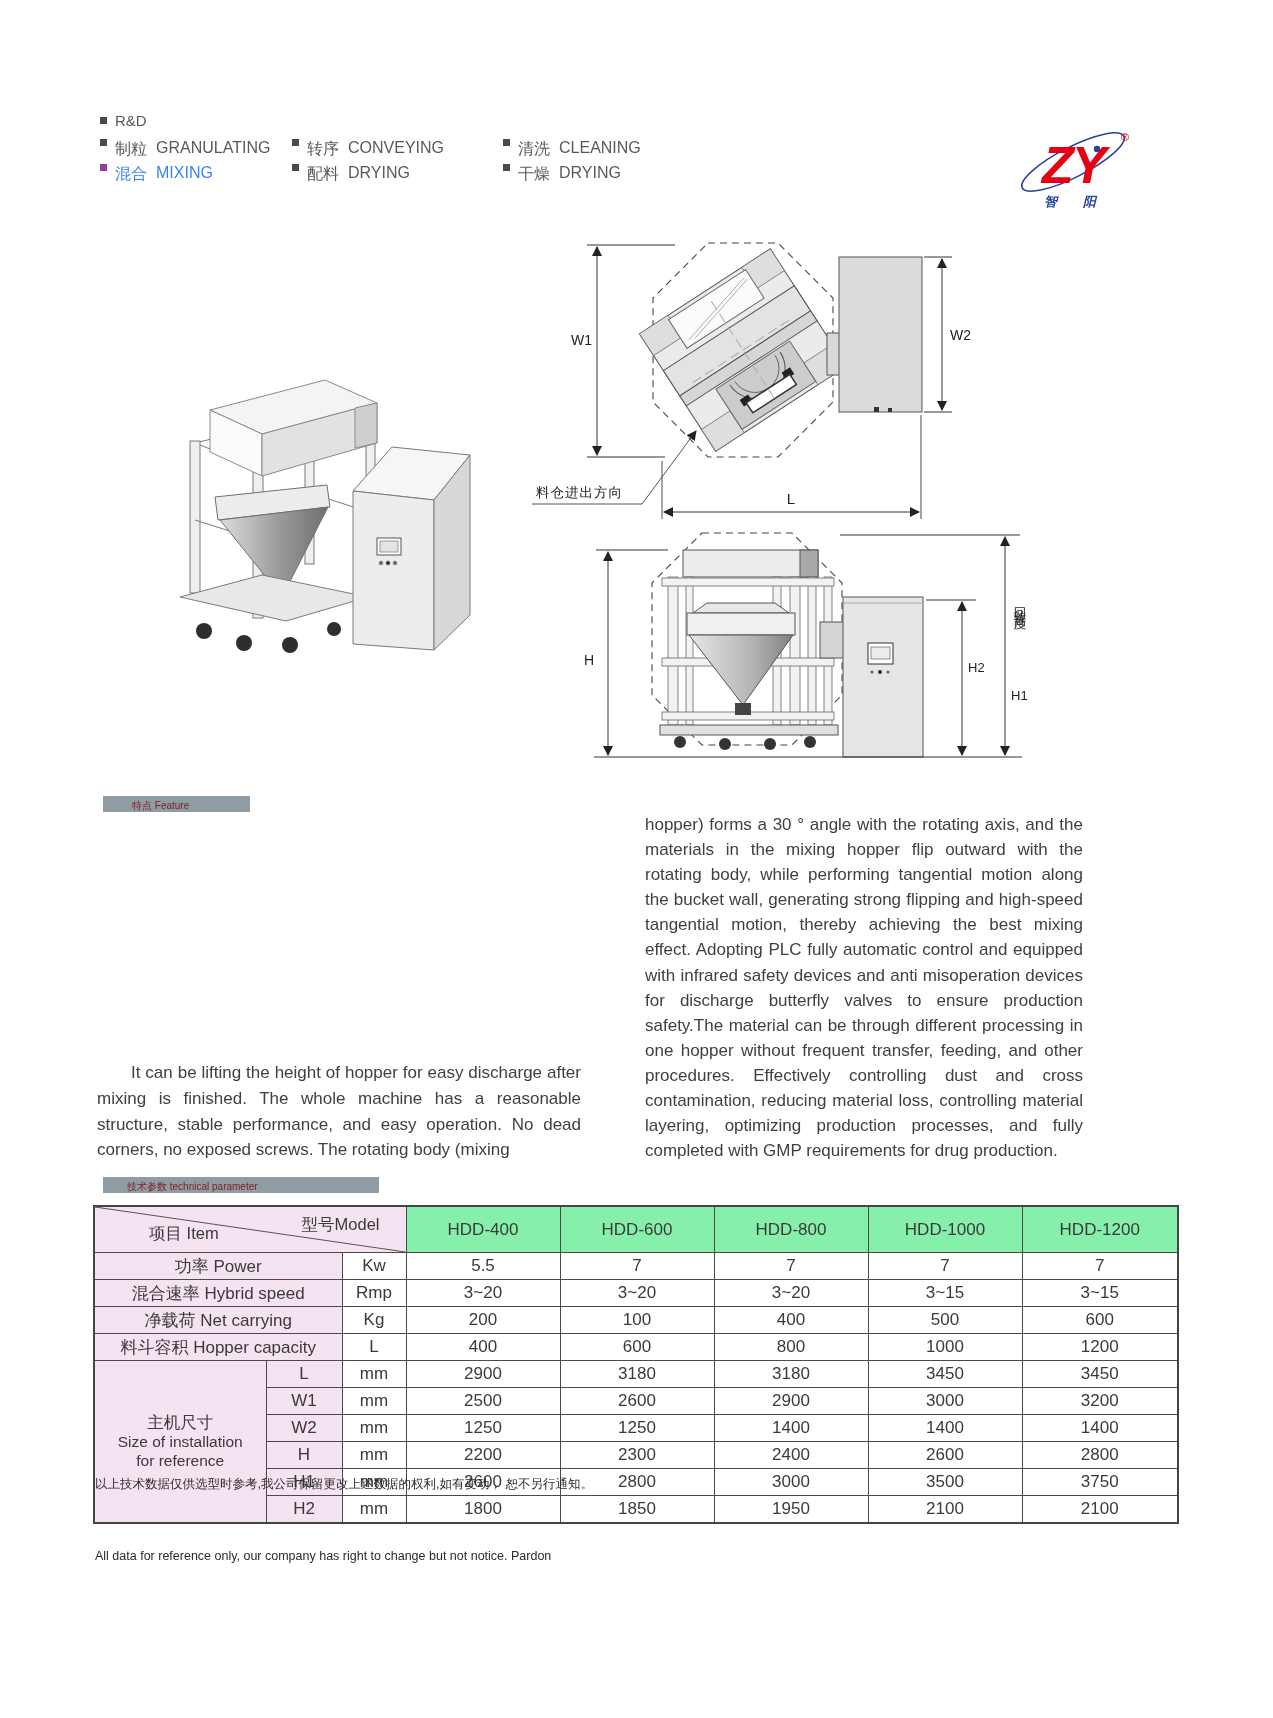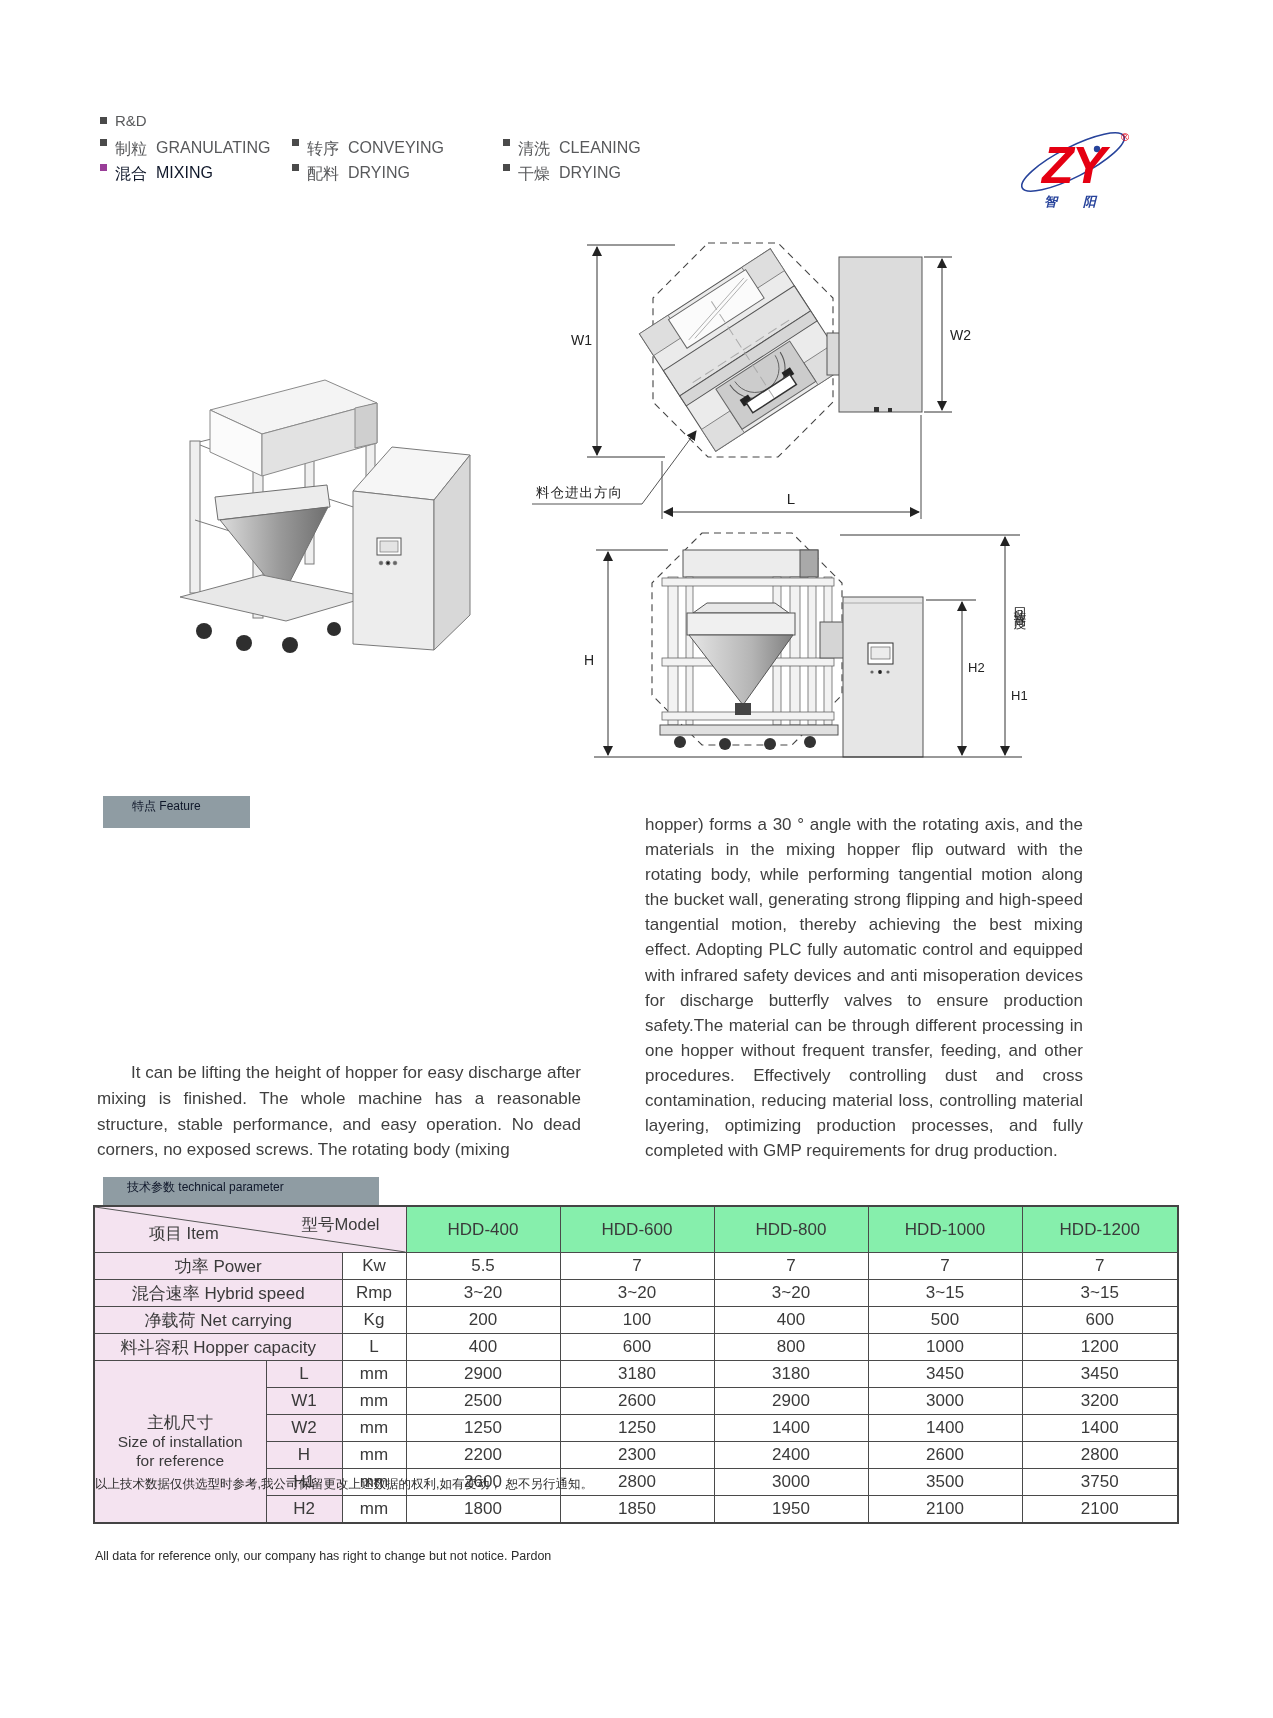--- a/index.html
+++ b/index.html
@@ -6,31 +6,31 @@
   html,body{margin:0;padding:0;background:#fff;}
   #page{position:relative;width:1273px;height:1718px;background:#ffffff;overflow:hidden;
         font-family:"Liberation Sans","DejaVu Sans",sans-serif;color:#404040;border-radius:10px;}
   
   .rd-row{position:absolute;left:100px;top:112px;display:flex;align-items:center;
           font-size:15px;color:#58595B;}
   .cat-col{position:absolute;top:139px;}
   .cat{display:flex;align-items:flex-start;height:25px;font-size:16px;color:#58595B;white-space:nowrap;}
   .sq{width:7px;height:7px;background:#4a4a4a;margin-right:8px;flex:0 0 auto;}
   .cat .zh{margin-right:9px;}
-  .cat.active, .cat.active .zh{color:#0f172a;}
+  .cat.active, .cat.active .zh{color:#3b82f6;}
   .cat.active .sq{background:#993D98;}
   
   #logo{position:absolute;left:1018px;top:120px;width:122px;height:92px;}
   
   .abs-svg{position:absolute;}
   .vlabel{position:absolute;left:1011px;top:597px;writing-mode:vertical-rl;
           font-size:12.5px;letter-spacing:3px;color:#222;}
   
-  .section-bar{position:absolute;background:#8F9CA3;color:#0f172a;font-size:12px;
-               height:32px;line-height:20px;box-sizing:border-box;}
+  .section-bar{position:absolute;background:#8F9CA3;color:#7f1d1d;font-size:10px;
+               height:16px;line-height:20px;box-sizing:border-box;}
   #feature-bar{left:103px;top:796px;width:147px;padding-left:29px;}
   #tech-bar{left:103px;top:1177px;width:276px;padding-left:24px;}
   
   .para{position:absolute;text-align:justify;color:#3f3f3f;}
   #zh-para{left:97px;top:824px;width:484px;font-size:17.2px;line-height:24.6px;text-indent:2em;}
   #en-left{left:97px;top:1060px;width:484px;font-size:17px;line-height:25.8px;text-indent:2em;}
   #en-right{left:645px;top:812px;width:438px;font-size:17px;line-height:25.1px;}
   
   #tech-table{position:absolute;left:93px;top:1205px;width:1084px;border-collapse:collapse;
               table-layout:fixed;color:#3a3a3a;}

